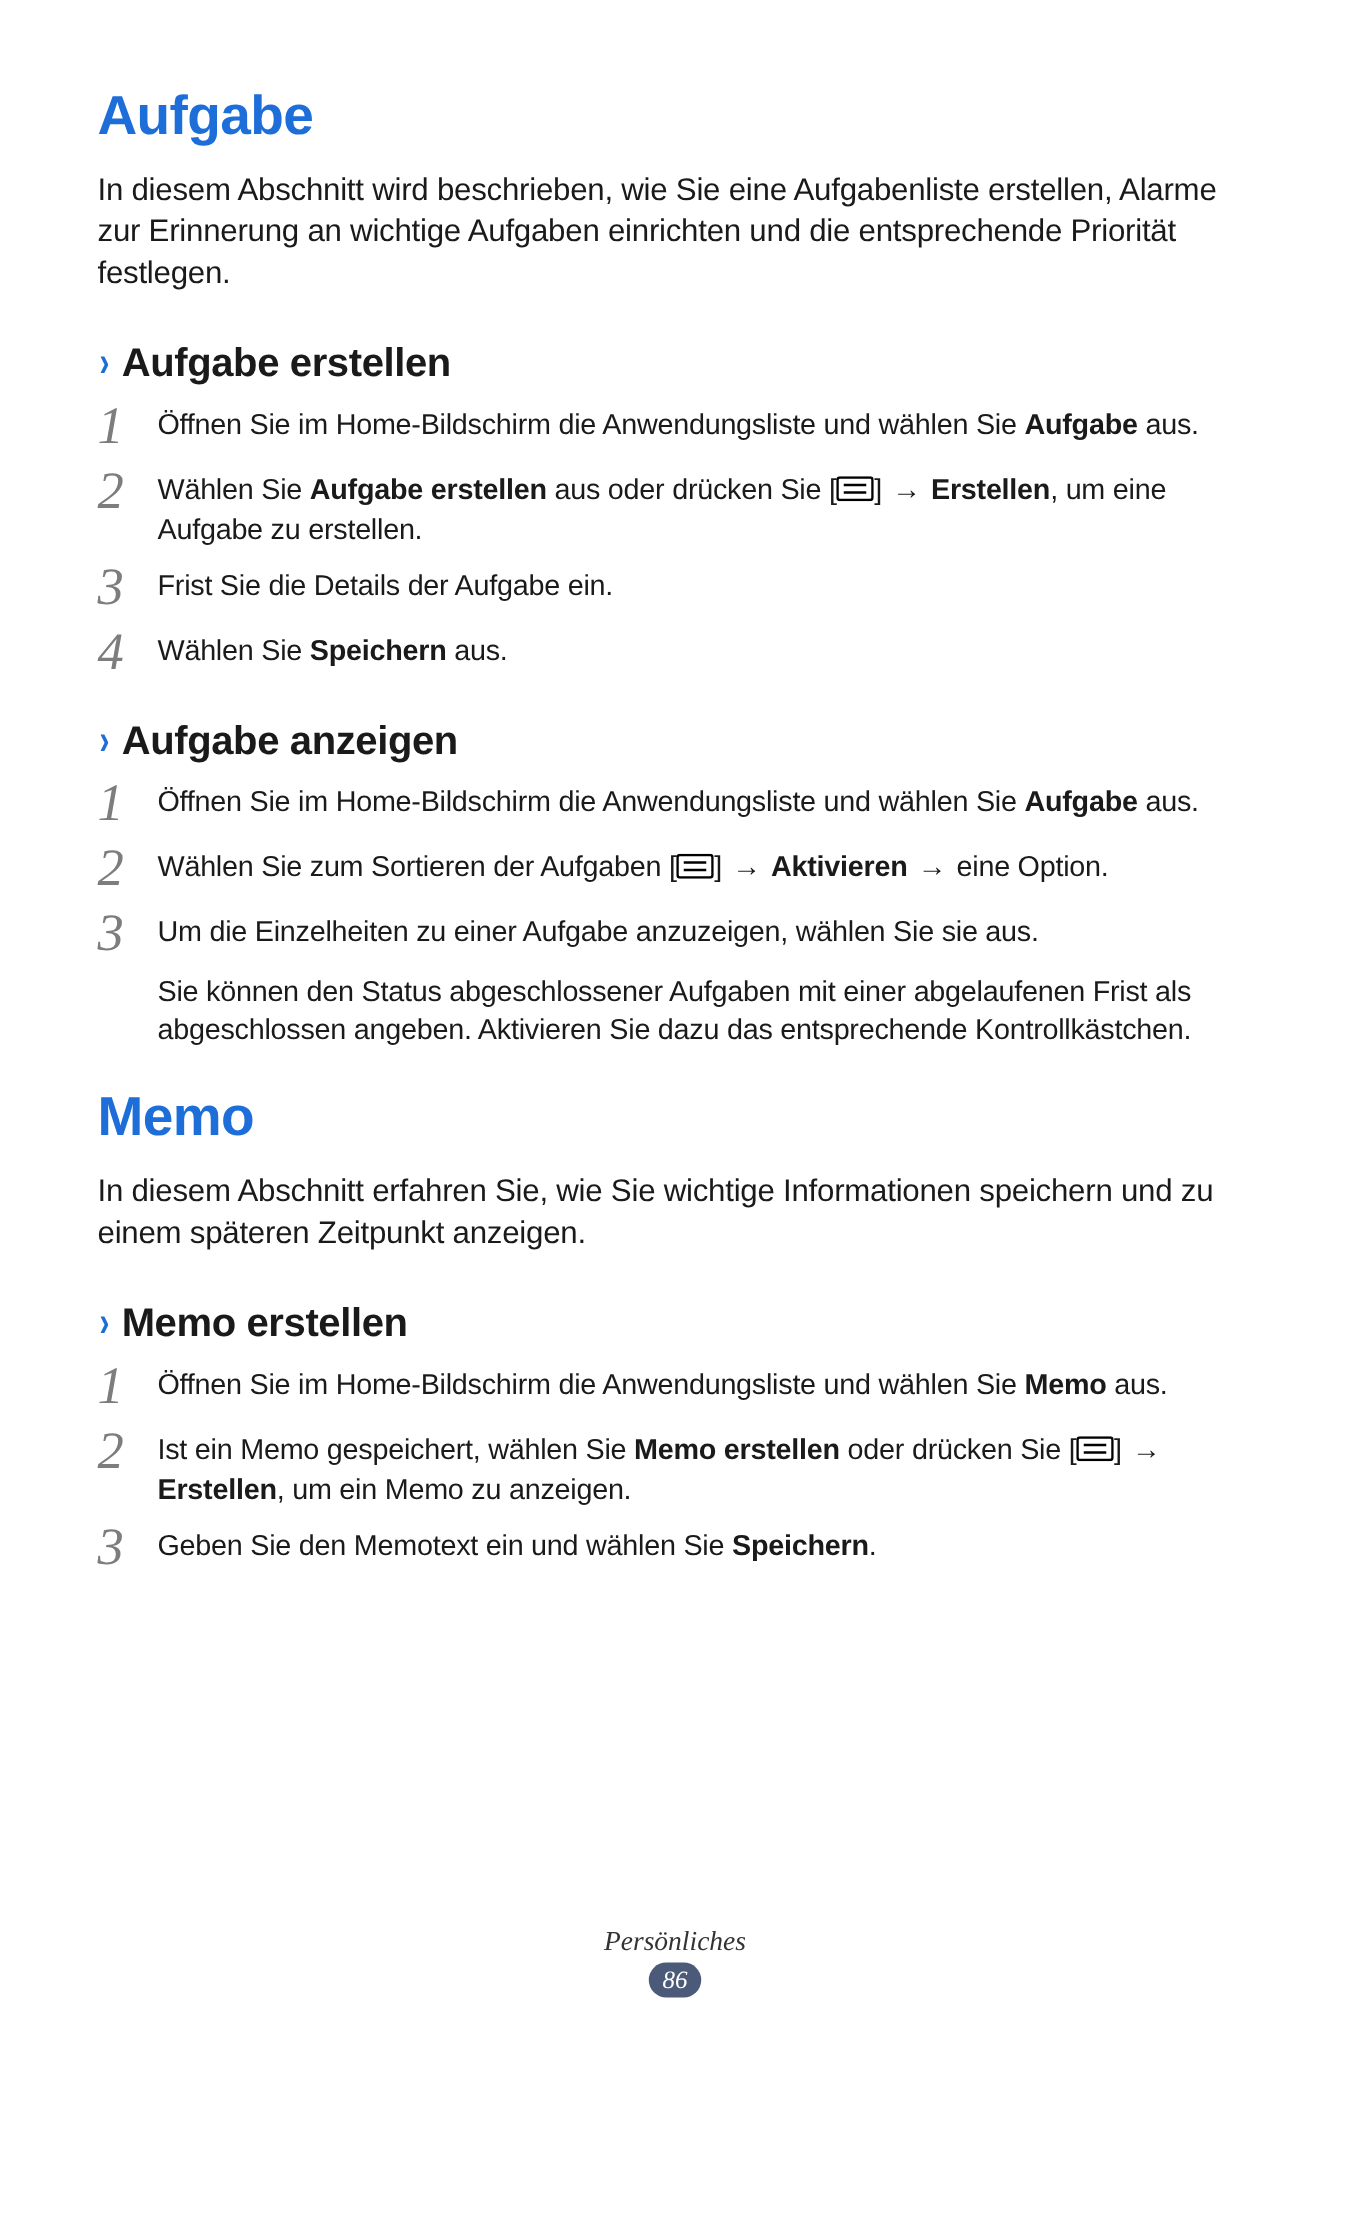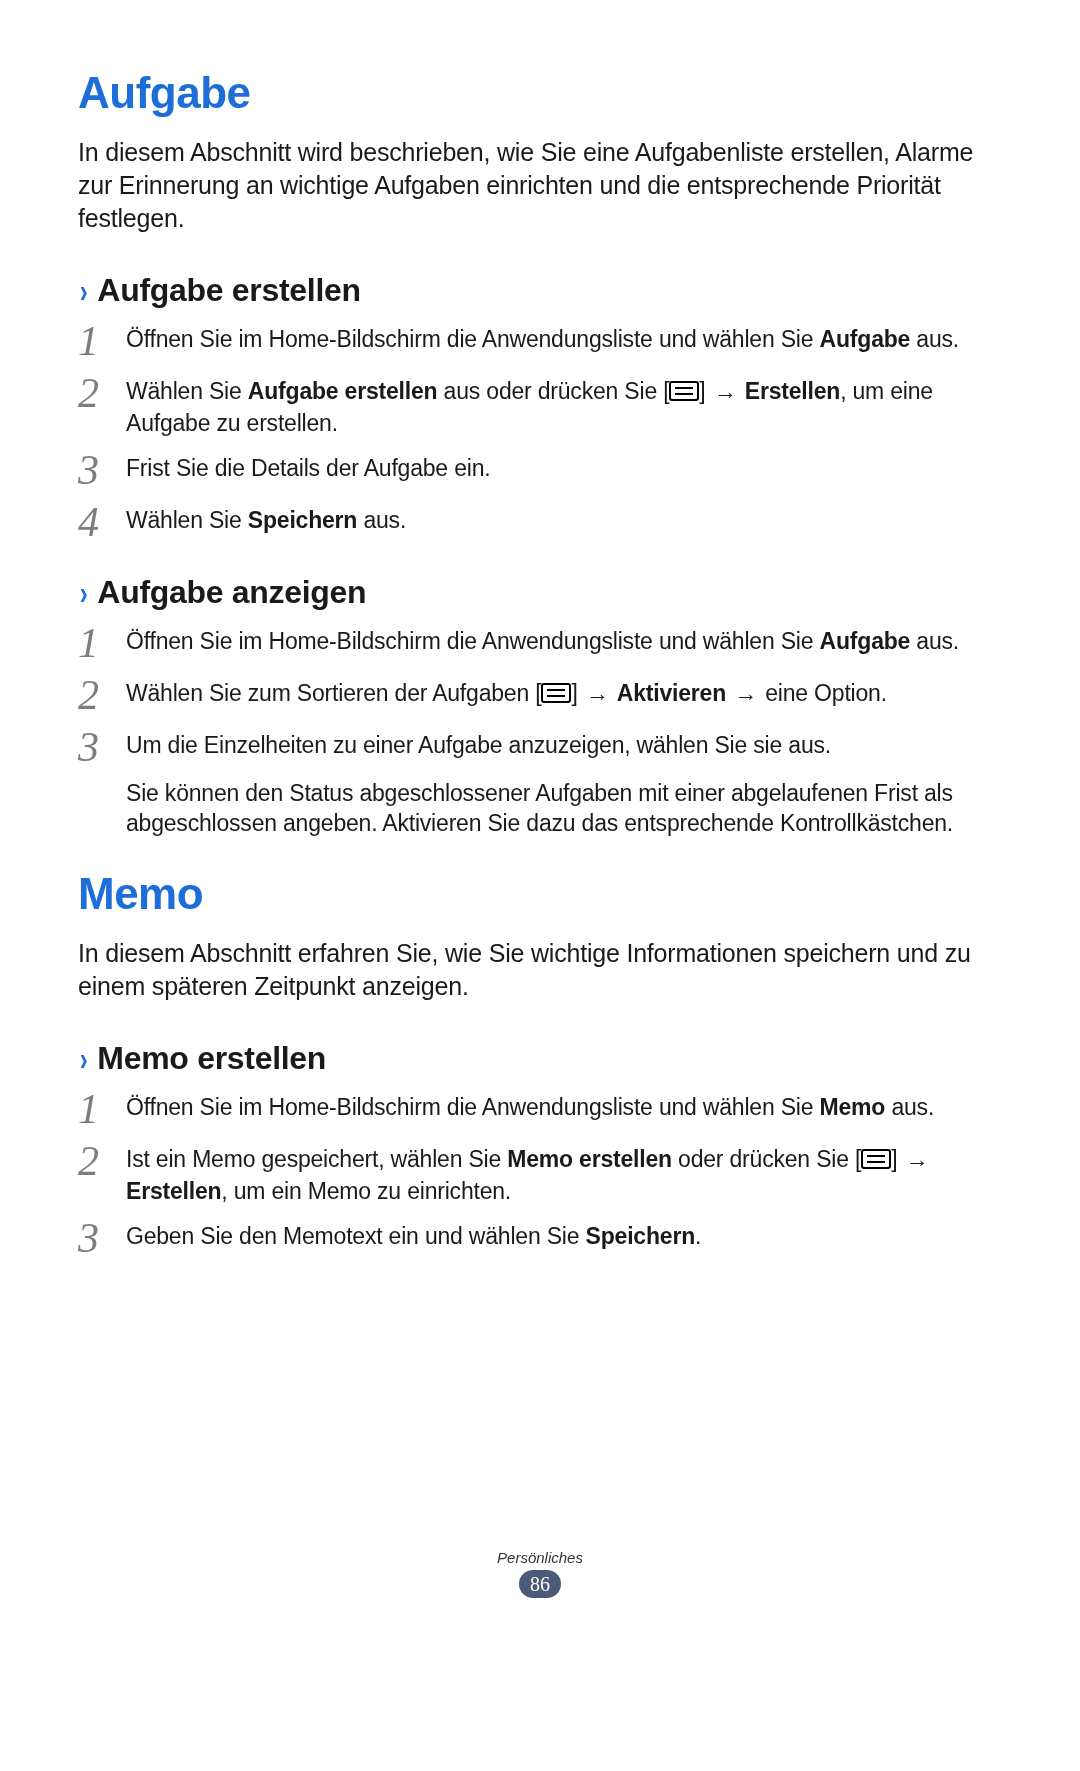--- a/index.html
+++ b/index.html
@@ -11,22 +11,22 @@
   .chevron { color: #1d6ed9; font-size: 34px; font-weight: 900; display: inline-block; transform: scaleX(0.7); }
   .sub-title { font-size: 32px; font-weight: 700; letter-spacing: -0.3px; }
   ol.steps { list-style: none; padding-left: 0; margin-bottom: 30px; }
   ol.steps > li { display: flex; align-items: flex-start; gap: 18px; margin-bottom: 10px; }
   .num { font-family: Georgia, "Times New Roman", serif; font-style: italic; font-size: 42px; color: #7d7d7d; line-height: 1; min-width: 30px; text-align: left; font-weight: 400; }
   .step-body { font-size: 23px; line-height: 1.32; padding-top: 4px; flex: 1; letter-spacing: -0.2px; }
   .step-body b { font-weight: 700; }
   .step-body .follow { display: block; margin-top: 18px; }
   .menu-icon { display: inline-block; vertical-align: -2px; }
   .footer { position: absolute; bottom: 34px; left: 0; width: 100%; text-align: center; }
-  .footer-label { font-style: italic; font-size: 15px; color: #333; font-family: Liberation Sans, sans-serif; }
-  .page-badge { margin: 4px auto 0; width: 42px; height: 28px; background: #4a5a78; border-radius: 14px; color: #fff; font-size: 20px; line-height: 28px; font-family: Georgia, serif; }
+  .footer-label { font-style: italic; font-size: 22px; color: #333; font-family: Liberation Serif, serif; }
+  .page-badge { margin: 4px auto 0; width: 42px; height: 28px; background: #4a5a78; border-radius: 14px; color: #fff; font-size: 20px; line-height: 28px; font-style: italic; font-family: Georgia, serif; }
   .arrow { display: inline-block; padding: 0 2px; }
 </style>
 </head>
 <body>
 
 <div class="page">
 
   <div class="h1">Aufgabe</div>
   <div class="para">In diesem Abschnitt wird beschrieben, wie Sie eine Aufgabenliste erstellen, Alarme zur Erinnerung an wichtige Aufgaben einrichten und die entsprechende Priorität festlegen.</div>
 
@@ -91,21 +91,21 @@
     <li>
       <span class="num">1</span>
       <span class="step-body"><span>Öffnen Sie im Home-Bildschirm die Anwendungsliste und wählen Sie </span><b>Memo</b><span> aus.</span></span>
     </li>
     <li>
       <span class="num">2</span>
       <span class="step-body"><span>Ist ein Memo gespeichert, wählen Sie </span><b>Memo erstellen</b><span> oder drücken Sie [</span><span class="menu-icon"><svg width="30" height="20" viewBox="0 0 30 20">
               <rect x="1" y="1" width="28" height="18" rx="2" fill="none" stroke="#000" stroke-width="2"></rect>
               <line x1="6" y1="7" x2="24" y2="7" stroke="#000" stroke-width="2"></line>
               <line x1="6" y1="13" x2="24" y2="13" stroke="#000" stroke-width="2"></line>
-            </svg></span><span>] </span><span class="arrow">→</span><span> </span><b>Erstellen</b><span>, um ein Memo zu einrichten.</span></span>
+            </svg></span><span>] </span><span class="arrow">→</span><span> </span><b>Erstellen</b><span>, um ein Memo zu anzeigen.</span></span>
     </li>
     <li>
       <span class="num">3</span>
       <span class="step-body"><span>Geben Sie den Memotext ein und wählen Sie </span><b>Speichern</b><span>.</span></span>
     </li>
   </ol>
 
   <div class="footer">
     <div class="footer-label">Persönliches</div>
     <div class="page-badge">86</div>

